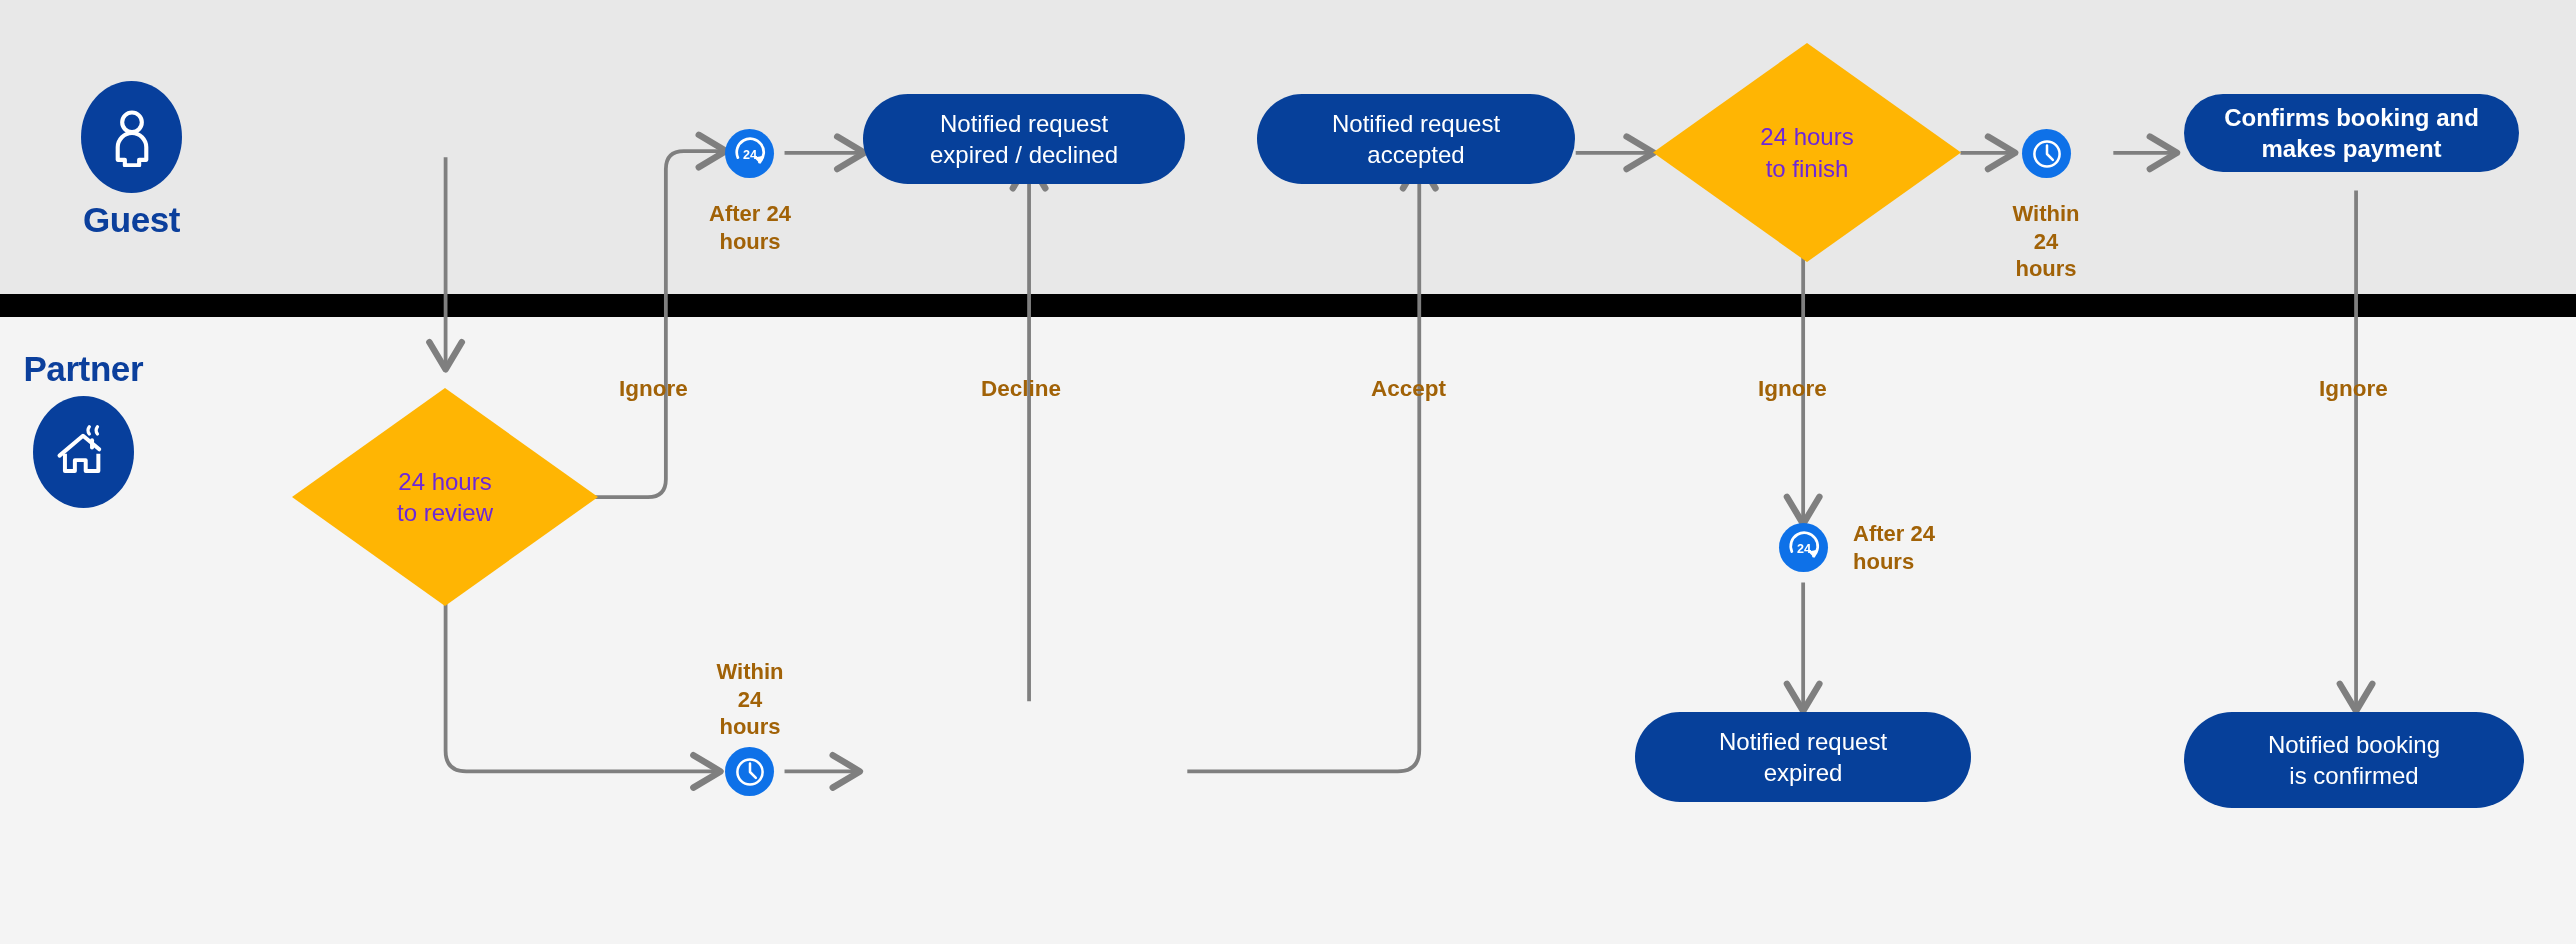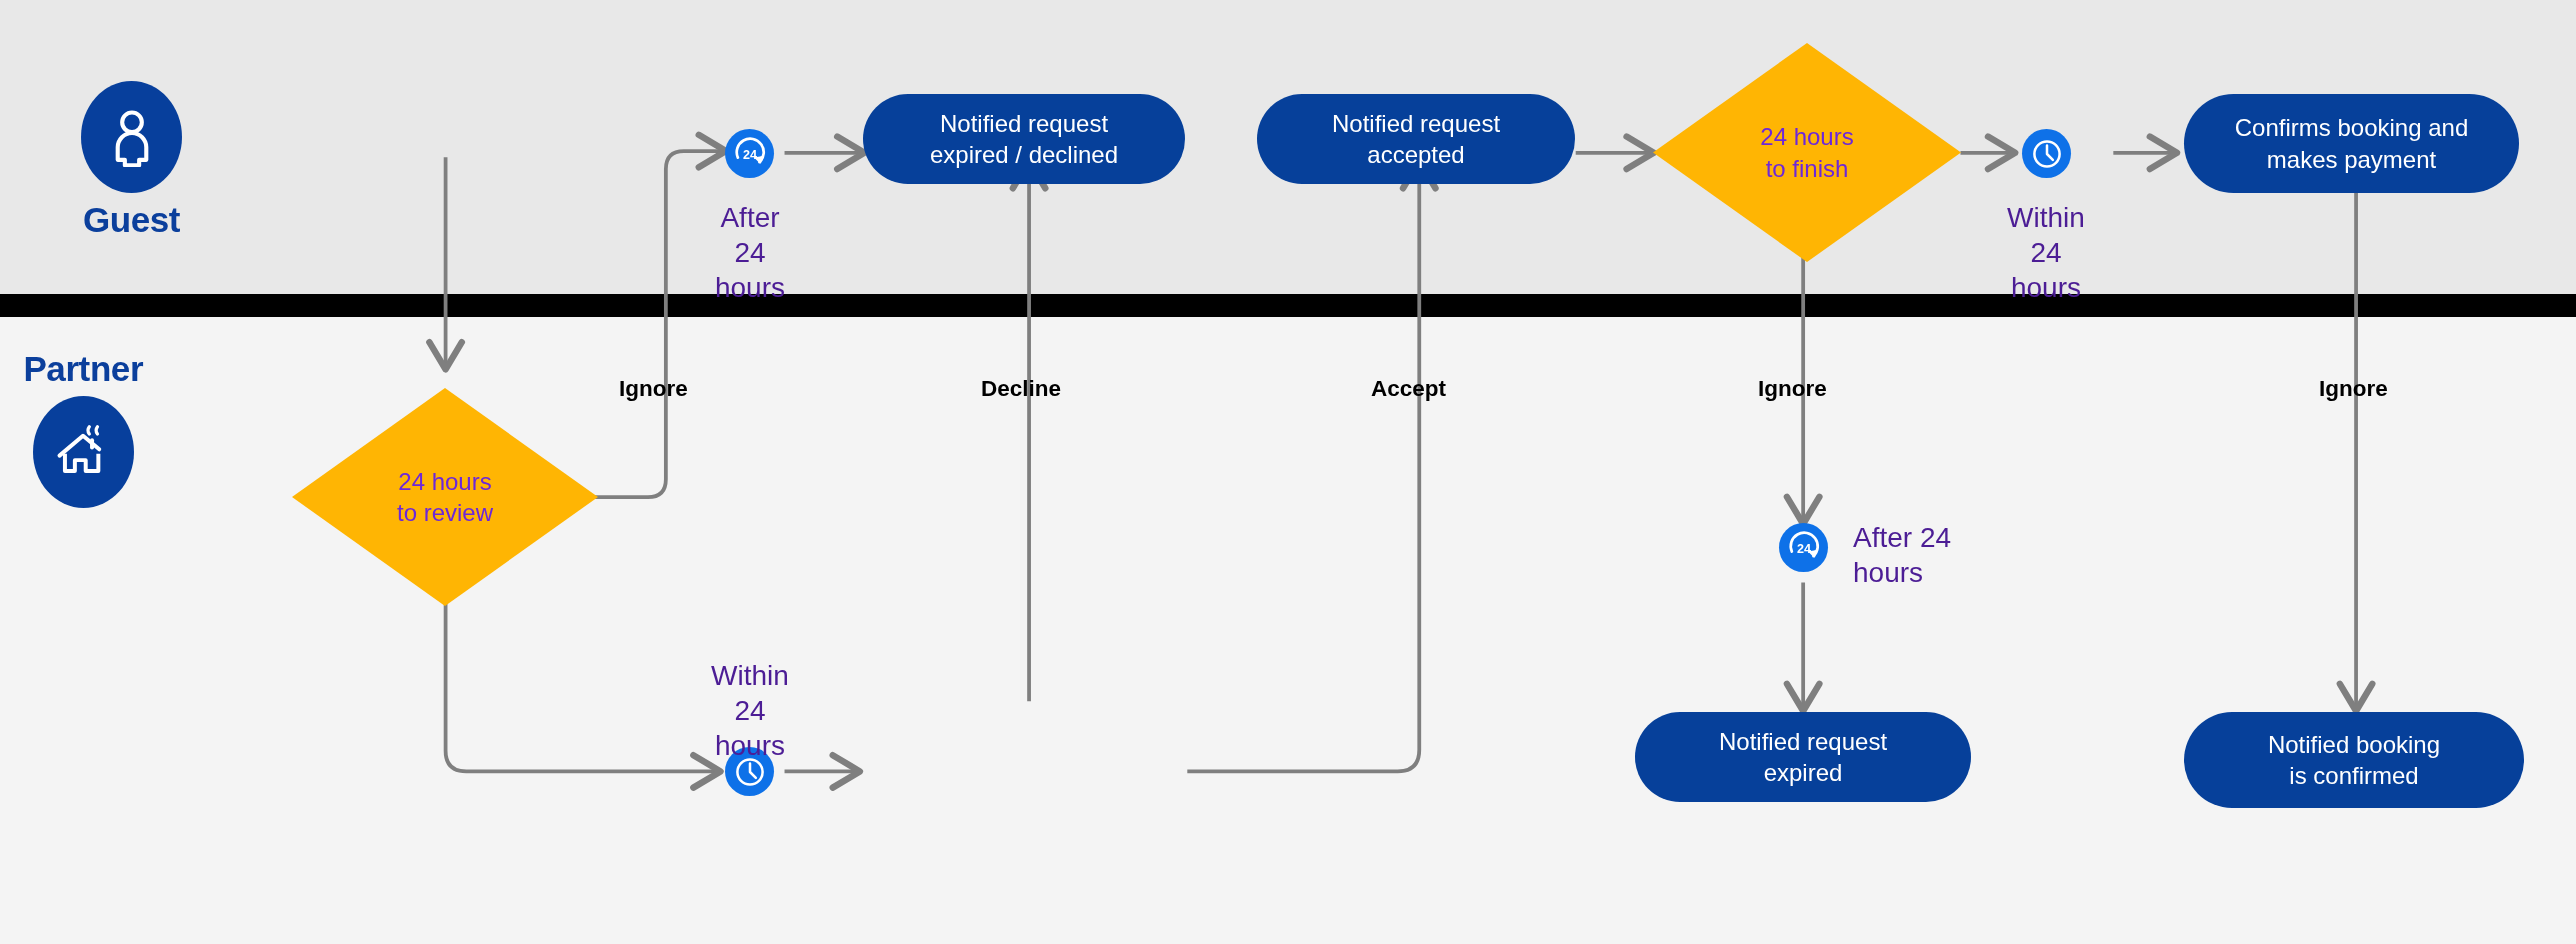--- a/index.html
+++ b/index.html
@@ -49,28 +49,28 @@
     display:flex;align-items:center;justify-content:center;text-align:center;
     color:#6d28d9;font-size:24px;line-height:1.30;
   }
 
   
   .badge{position:absolute;width:49px;height:49px;border-radius:50%;
     background:#0e71e8;display:flex;align-items:center;justify-content:center;}
   .badge svg{display:block;}
 
   .timer-label{
-    position:absolute;color:#4c1d95;font-weight:normal;font-size:28px;line-height:1.25;
+    position:absolute;color:#a16207;font-weight:bold;font-size:22px;line-height:1.25;
     text-align:center;white-space:pre-line;
   }
   .timer-label.left-al{text-align:left;}
 
   
   .edge-label{
-    position:absolute;color:#000000;font-weight:bold;font-size:22.5px;
+    position:absolute;color:#a16207;font-weight:bold;font-size:22.5px;
     white-space:nowrap;
   }
 </style>
 </head>
 <body>
 
 <div id="stage">
 
   <div class="lane-top"></div>
   <div class="lane-divider"></div>
@@ -147,21 +147,21 @@
   </div>
 
   <div class="diamond" style="left:1653px;top:43px;width:308px;height:219px;">
     <div class="shape"></div>
     <div class="dtext">
         <span style="white-space:pre-line;">24 hours
 to finish</span>
       </div>
   </div>
 
-  <div class="pill" style="left:2184px;top:94px;width:335px;height:99px;">
+  <div class="pill" style="left:2184px;top:94px;width:335px;height:78px;font-weight:bold;">
     <span style="white-space:pre-line;">Confirms booking and
 makes payment</span>
   </div>
 
   <div class="diamond" style="left:292px;top:388px;width:306px;height:218px;">
     <div class="shape"></div>
     <div class="dtext">
         <span style="white-space:pre-line;">24 hours
 to review</span>
       </div>

